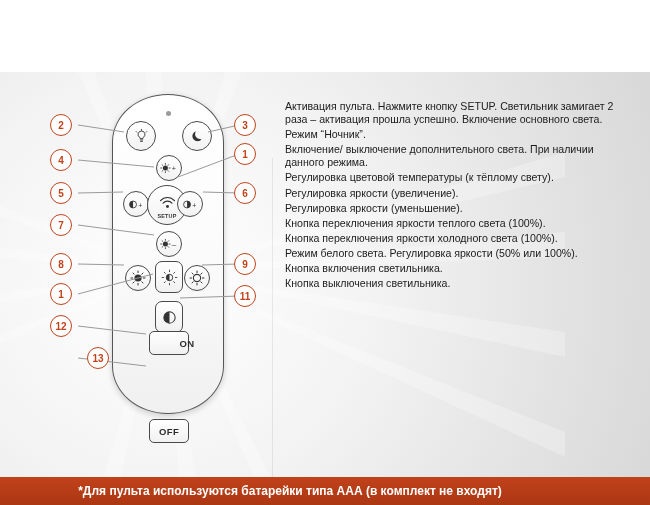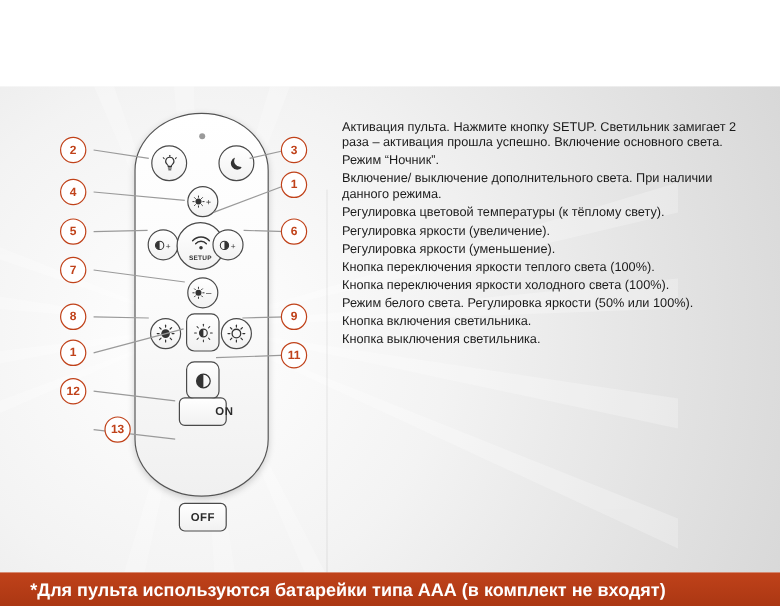--- a/index.html
+++ b/index.html
@@ -82,21 +82,21 @@
     height: 28px;
     background: #b83d16;
     background: linear-gradient(180deg, #c0421a 0%, #ab3713 100%);
   }
   .footer-text {
     position: absolute;
     width: 580px;
     top: 7px;
     text-align: center;
     color: #ffffff;
-    font-size: 15px;
+    font-size: 12px;
     font-weight: bold;
   }
 
   
   .remote {
     position: absolute;
     left: 112px;
     top: 22px;
     width: 112px;
     height: 320px;

